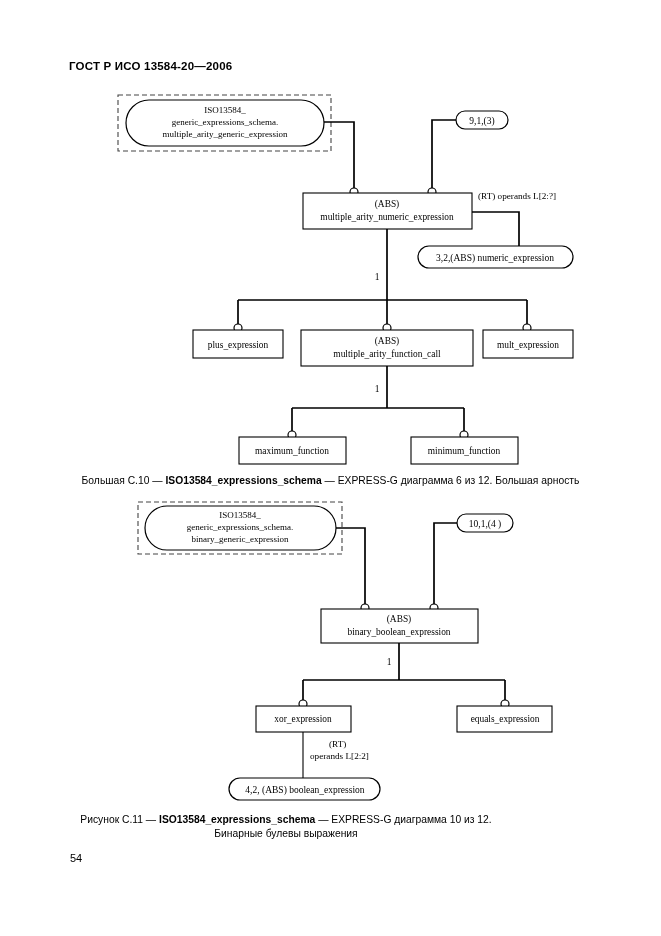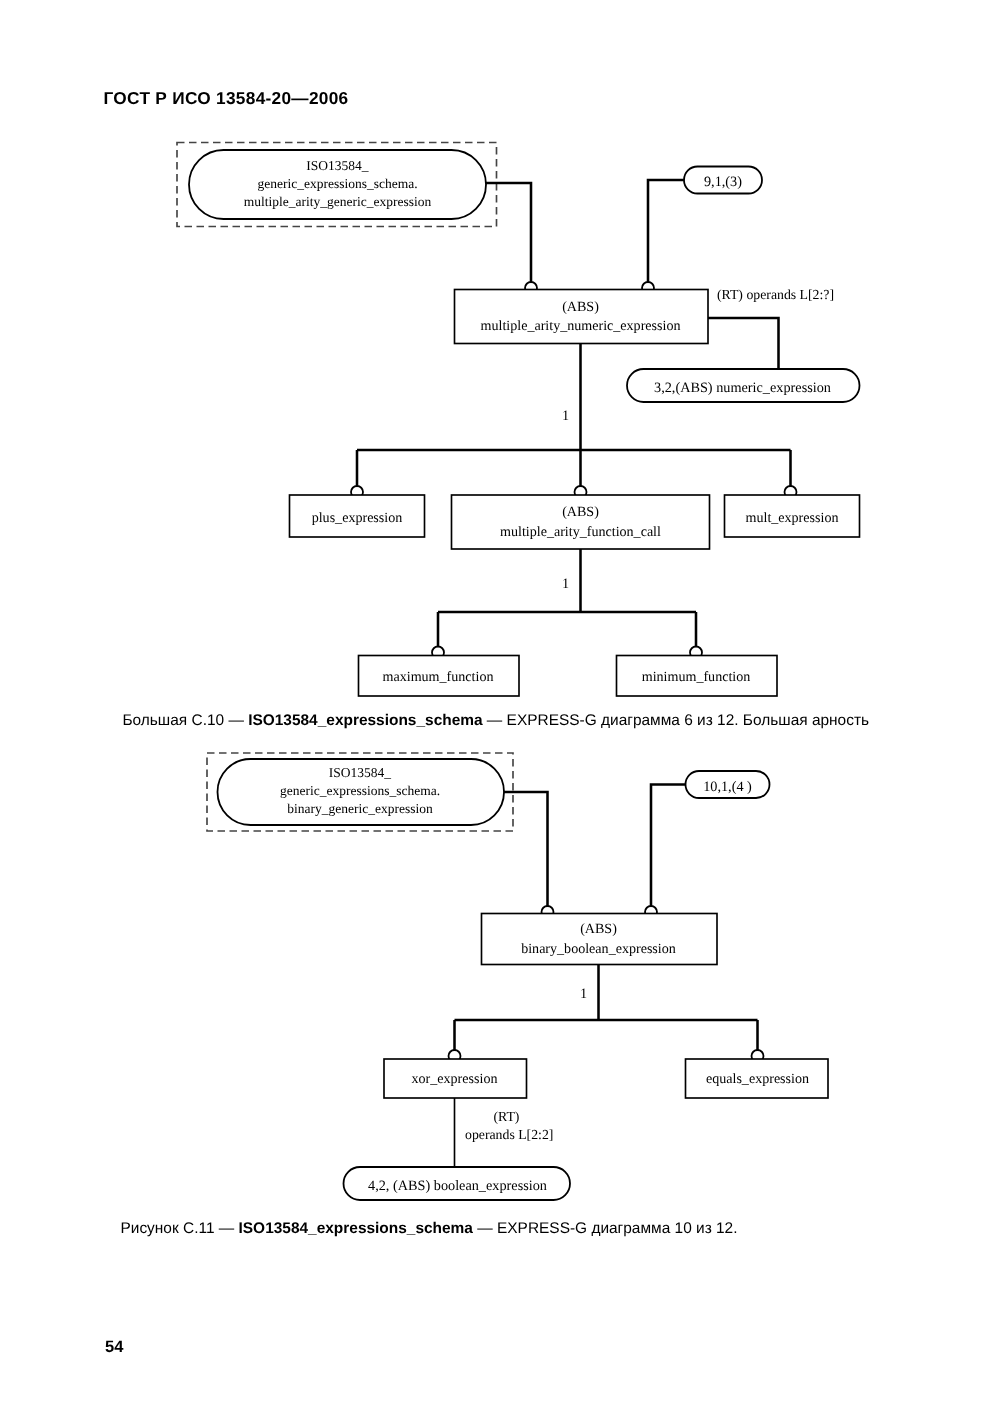--- a/index.html
+++ b/index.html
@@ -27,24 +27,23 @@
     top: 60px;
     font-family: "Liberation Sans", sans-serif;
     font-weight: bold;
     font-size: 11.5px;
     letter-spacing: 0.2px;
     white-space: nowrap;
   }
   .page-number {
     position: absolute;
     left: 70px;
-    top: 892px;
+    top: 852px;
     font-family: "Liberation Sans", sans-serif;
     font-size: 11px;
-    font-weight: bold;
   }
   .caption {
     position: absolute;
     font-family: "Liberation Sans", sans-serif;
     font-size: 10.3px;
     text-align: center;
     line-height: 14px;
     white-space: nowrap;
   }
   .caption b { font-weight: bold; }
@@ -192,17 +191,18 @@
     <path class="ln-thin" d="M 303 234 L 303 280"></path>
     <text class="dgm-label" x="329" y="249">(RT)</text>
     <text class="dgm-label" x="310" y="261">operands L[2:2]</text>
 
     <rect class="ov" x="229" y="280" width="151" height="22" rx="11" ry="11"></rect>
     <text class="dgm-card" x="305" y="295">4,2, (ABS) boolean_expression</text>
   </svg>
 
   <div class="caption" id="caption-2">
     <div><span>Рисунок С.11 — </span><b>ISO13584_expressions_schema</b><span> — EXPRESS-G диаграмма 10 из 12.</span></div>
+    <div>Бинарные булевы выражения</div>
   </div>
 
   <div class="page-number">54</div>
 
 </div>
 
 </body></html>

